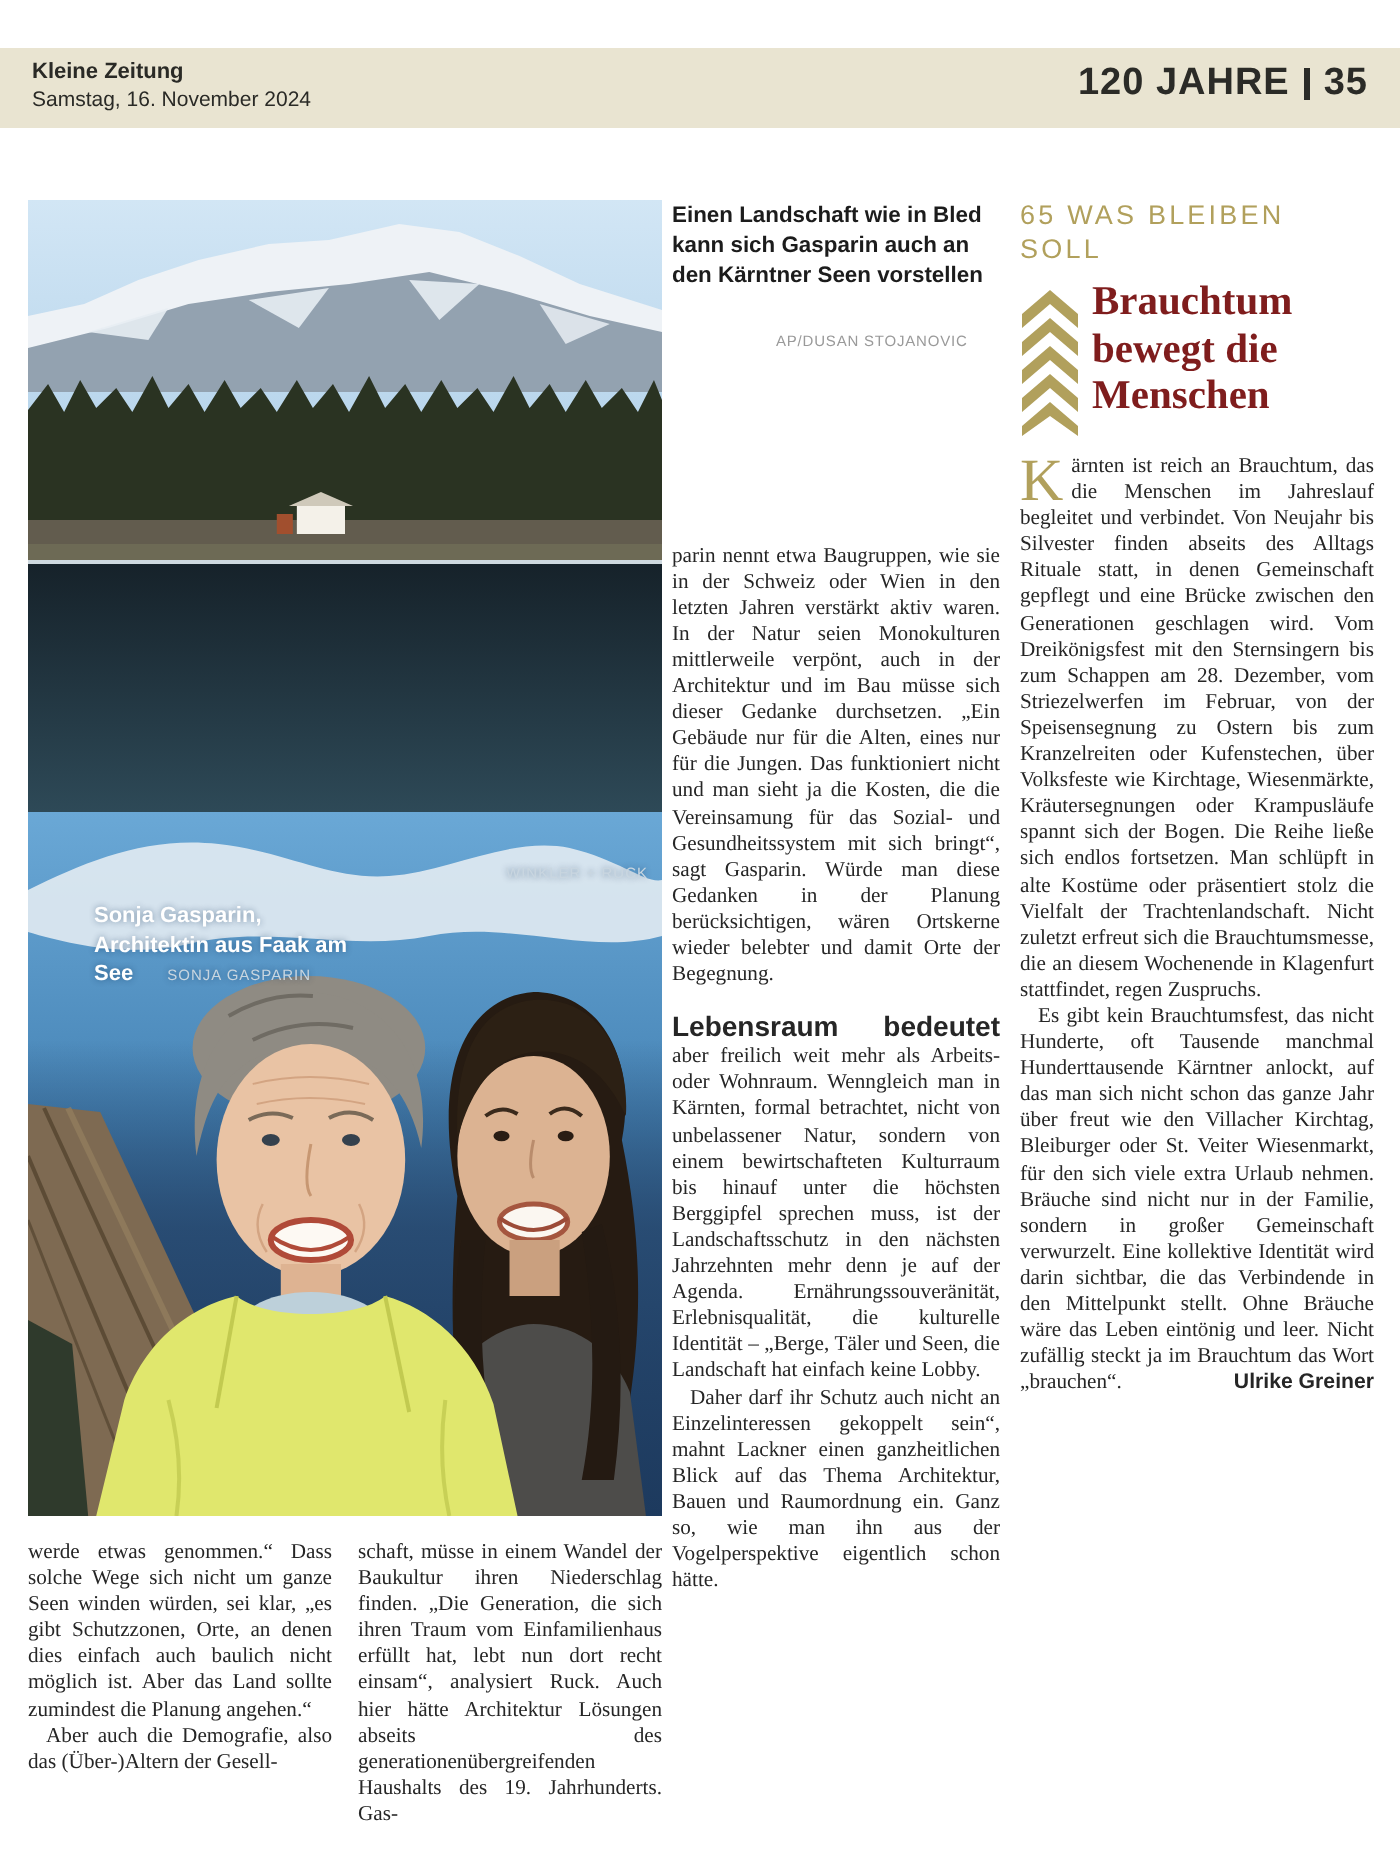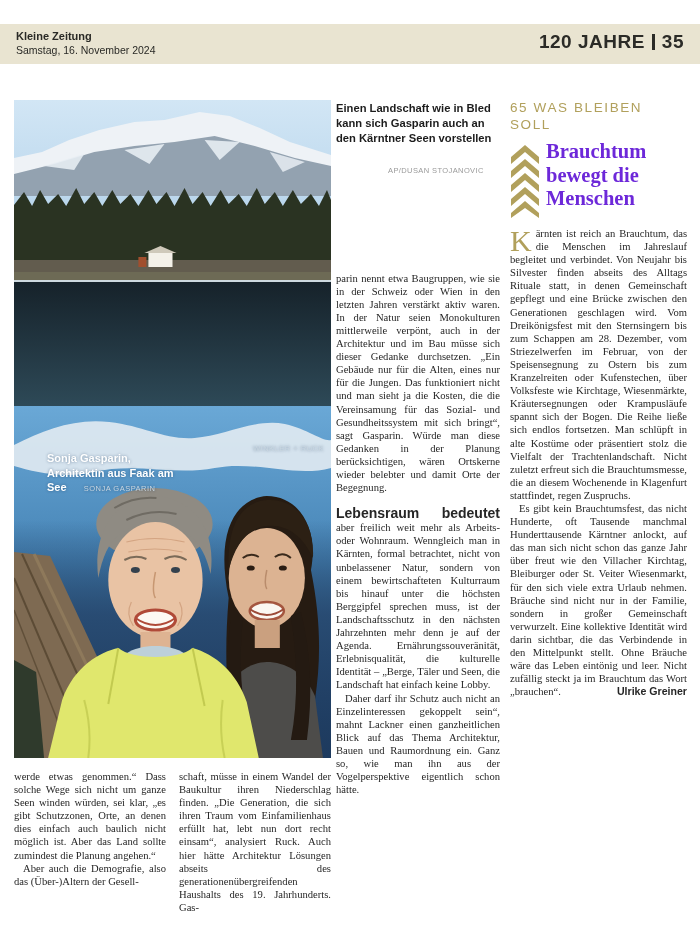--- a/index.html
+++ b/index.html
@@ -16,42 +16,42 @@
   .page-divider{display:inline-block;width:3px;height:16px;background:#2b2b27;margin:0 7px;}
   
   .photo{position:absolute;left:14px;top:100px;width:317px;height:658px;overflow:hidden;}
   .photo svg{display:block;width:100%;height:100%;}
   .photo-caption{position:absolute;font-weight:bold;color:#ffffff;font-size:11px;line-height:14.5px;
                  text-shadow:0 0 3px rgba(0,40,80,.45);}
   .cap-left{left:33px;top:351px;width:135px;}
   .cap-right{left:190px;top:328px;width:120px;}
   .photo-credit{font-weight:normal;font-size:7.5px;letter-spacing:.5px;color:#c9d6e0;}
   .cap-left .photo-credit{margin-left:14px;}
-  .cap-right .photo-credit{display:block;text-align:right;margin-top:14px;}
+  .cap-right .photo-credit{display:block;text-align:right;margin-top:2px;}
   
   .serif-body{font-family:"Liberation Serif",serif;font-size:10.6px;line-height:13.1px;
               color:#262626;text-align:justify;}
   .serif-body p{margin:0;}
   .serif-body p + p.indent{text-indent:9px;}
   .hyph{-webkit-hyphens:auto;hyphens:auto;}
   
   .mid-col{position:absolute;left:336px;top:101px;width:164px;}
   .mid-caption{font-weight:bold;font-size:11.2px;line-height:15.2px;color:#1c1c1c;}
   .mid-credit{font-size:7.5px;letter-spacing:.4px;color:#9a9a9a;margin-top:19px;padding-left:52px;}
   .mid-body{margin-top:97px;}
   .mid-body p{margin:0 0 0 0;}
   .lead-bold{font-family:"Liberation Sans",sans-serif;font-weight:bold;font-size:14px;}
   .para-gap{height:13px;}
   
   .right-col{position:absolute;left:510px;top:99px;width:177px;}
   .kicker{font-size:13.5px;letter-spacing:1.6px;color:#b1a05c;line-height:17px;font-weight:normal;}
   .headline-row{display:flex;margin-top:7px;align-items:flex-start;}
   .chevrons{flex:0 0 30px;margin-top:4px;}
   .headline{font-family:"Liberation Serif",serif;font-weight:bold;font-size:20.5px;
-            line-height:23.5px;color:#6d28d9;margin:0 0 0 6px;}
+            line-height:23.5px;color:#7f1d1d;margin:0 0 0 6px;}
   .standfirst{margin-top:11px;font-size:12.3px;line-height:15.5px;color:#333;}
   .opinion-body{margin-top:9px;}
   .dropcap{float:left;font-family:"Liberation Serif",serif;font-size:30px;line-height:24px;
            color:#b1a05c;padding:2px 4px 0 0;}
   .byline{font-family:"Liberation Sans",sans-serif;font-weight:bold;float:right;}
   
   .bottom-col{position:absolute;top:770px;width:152px;}
   .bottom-col-1{left:14px;}
   .bottom-col-2{left:179px;}
 </style>

